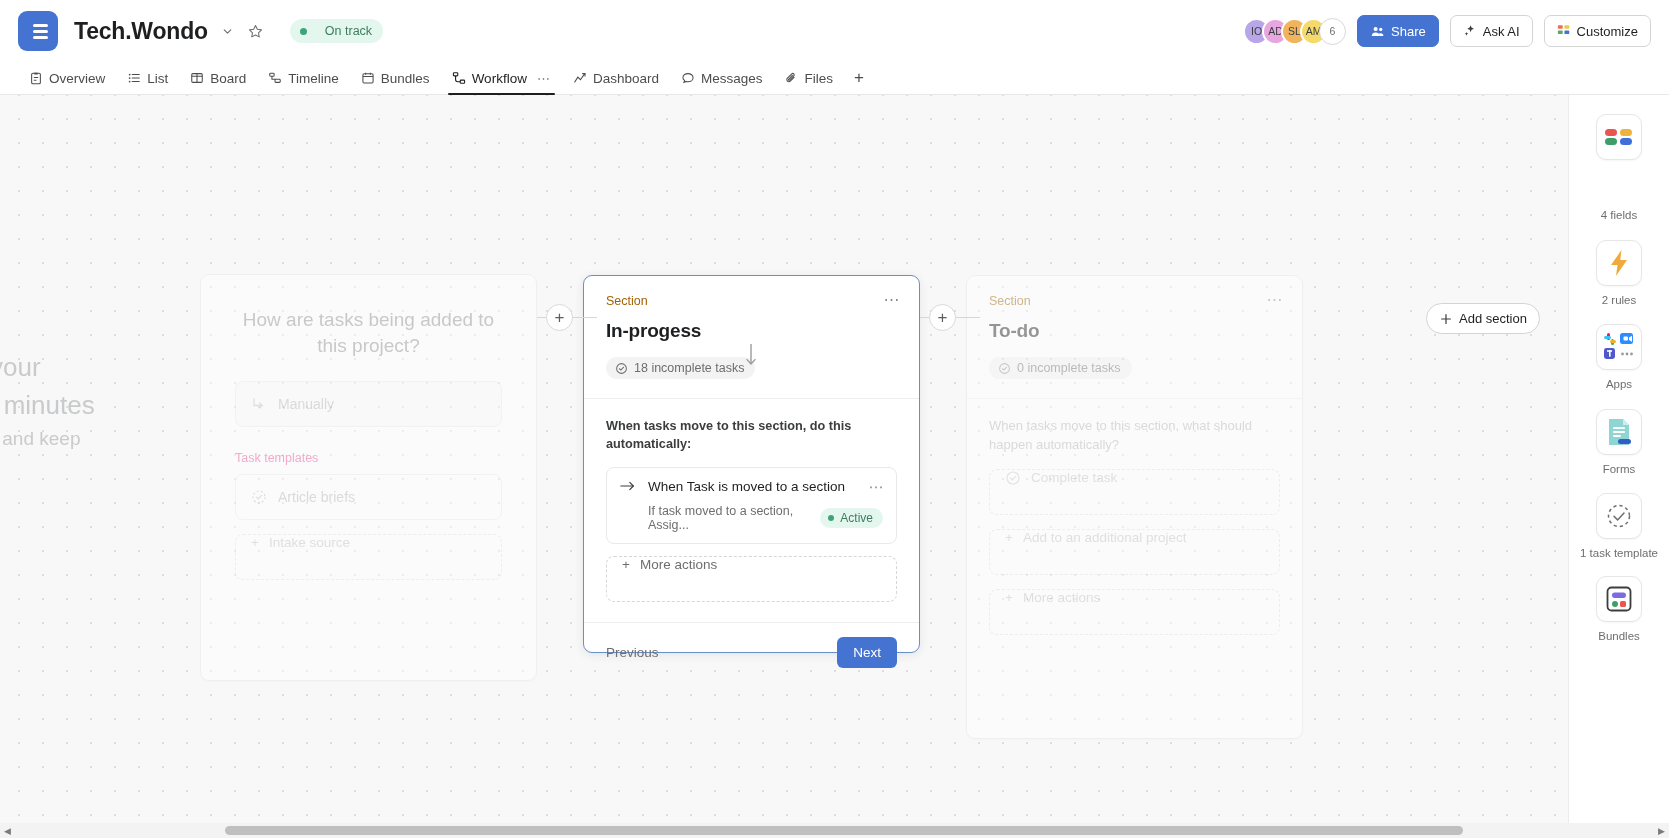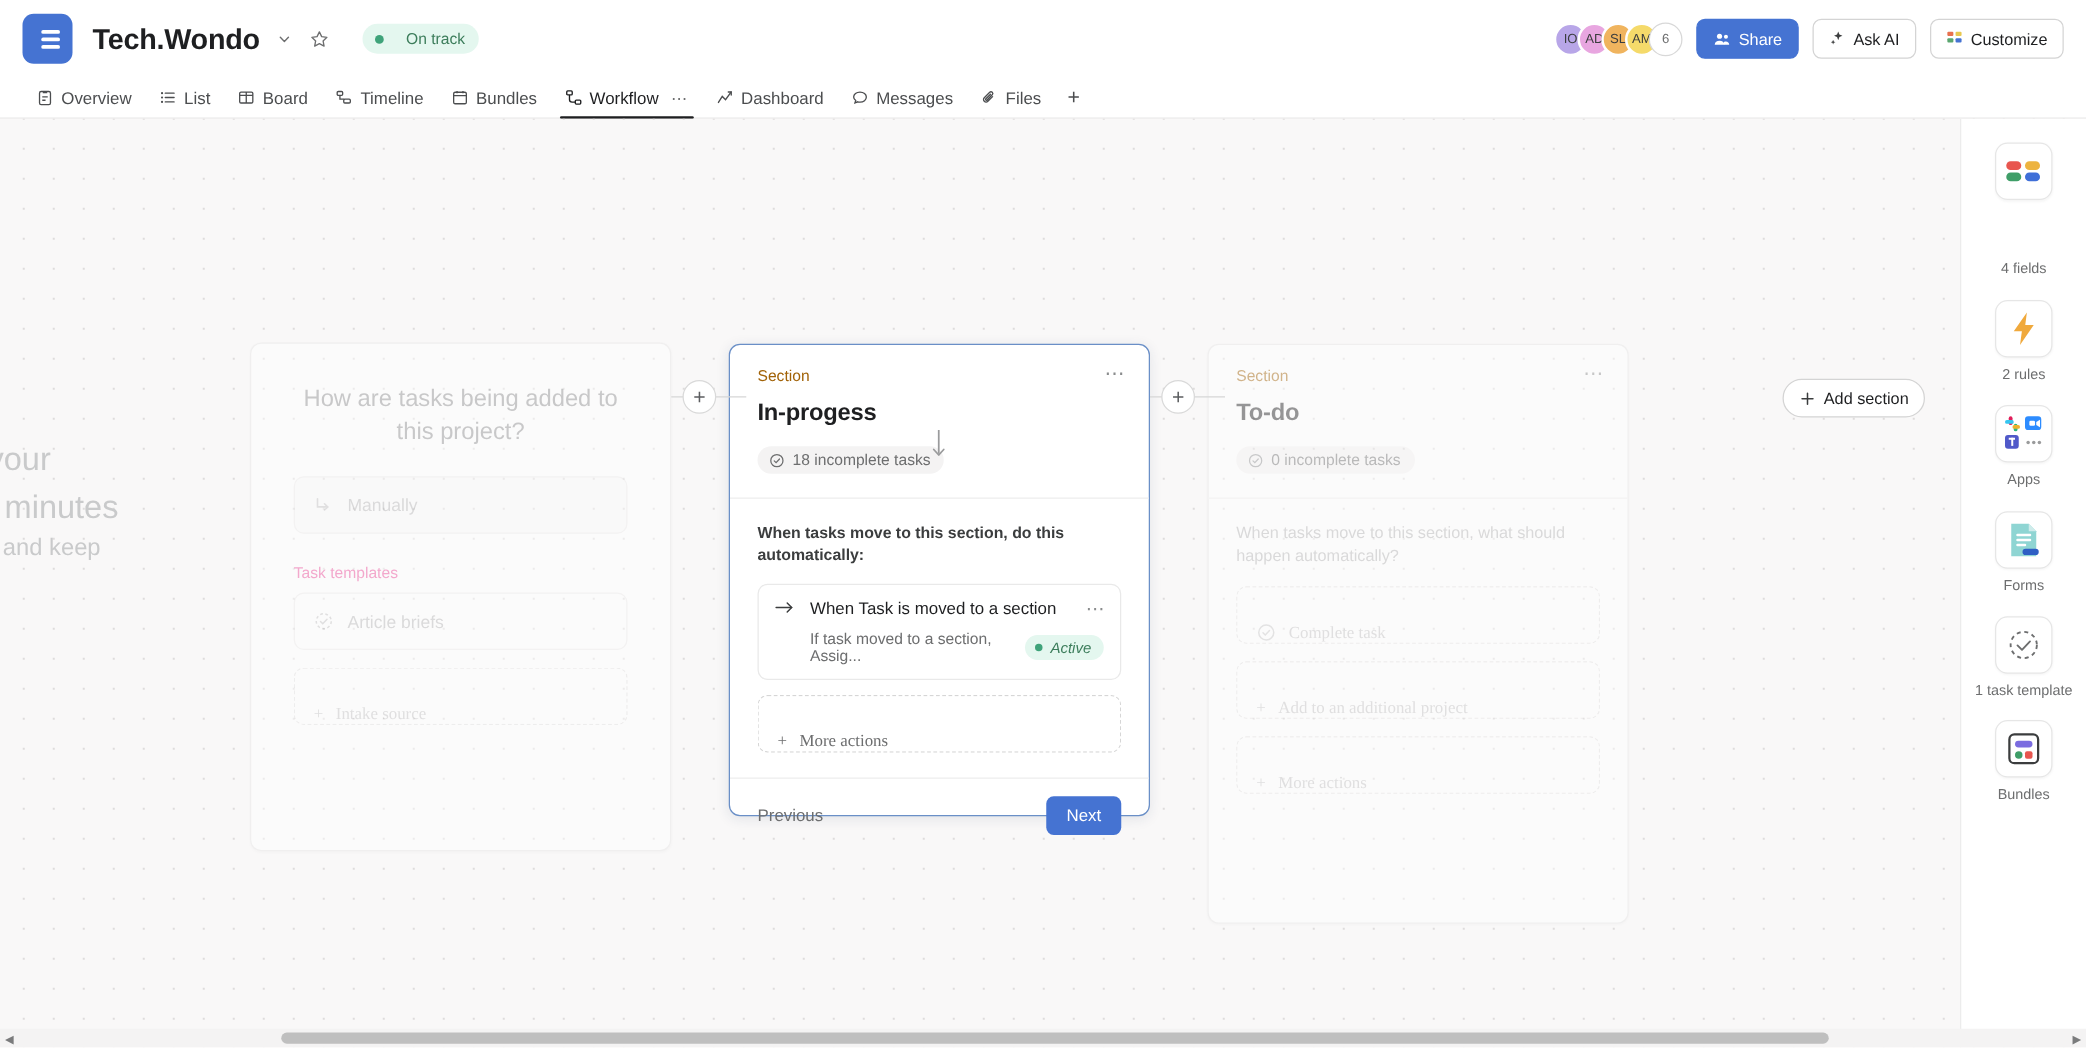--- a/index.html
+++ b/index.html
@@ -98,28 +98,28 @@
   .body-label.muted { color:#b4b5b6; font-weight:400; font-size:13px;}
   .rule-box {
     margin-top:13px; border:1px solid #e9e9e9; border-radius:8px; padding:11px 13px 11px 13px; background:#fff;
     position:relative;
   }
   .rule-title { display:flex; align-items:center; gap:12px; font-size:13.5px; color:#1e1f21; }
   .rule-sub { display:flex; align-items:center; margin-top:10px; gap:12px; }
   .rule-sub .txt { font-size:12.5px; color:#6d6e6f; }
   .badge-active {
     background:#e4f7ef; color:#3c7d5b; border-radius:11px; padding:3px 10px 3px 8px;
-    font-size:12px; display:inline-flex; align-items:center; gap:6px;font-style:italic;
+    font-size:12px; display:inline-flex; align-items:center; gap:6px;
   }
   .badge-active .dot { width:6px; height:6px; border-radius:50%; background:#3fa37a; }
   .rule-kebab { position:absolute; right:11px; top:10px; color:#8a8c8d; letter-spacing:1.5px; font-size:15px; cursor:pointer;}
   .dashed {
     margin-top:12px; border:1.4px dashed #d6d6d6; border-radius:8px;
-    height:46px; display:flex; align-items:flex-end; gap:10px; padding:0 15px;
-    font-size:13.5px; color:#6d6e6f; background:transparent; cursor:pointer;font-family:Liberation Serif, serif;
+    height:46px; display:flex; align-items:flex-start; gap:10px; padding:0 15px;
+    font-size:13.5px; color:#6d6e6f; background:transparent; cursor:pointer;
   }
   .dashed.muted { color:#c2c3c4; border-color:#e0e0e0; }
   .solid-field {
     margin-top:12px; border:1px solid #ececec; border-radius:8px; background:#fbfbfb;
     height:46px; display:flex; align-items:center; gap:11px; padding:0 15px;
     font-size:14px; color:#b6b7b8;
   }
   .card-ft { display:flex; align-items:center; padding:14px 22px 16px 22px; }
   .link-prev { font-size:13.5px; color:#6d6e6f; cursor:pointer; }
   .btn-next {

